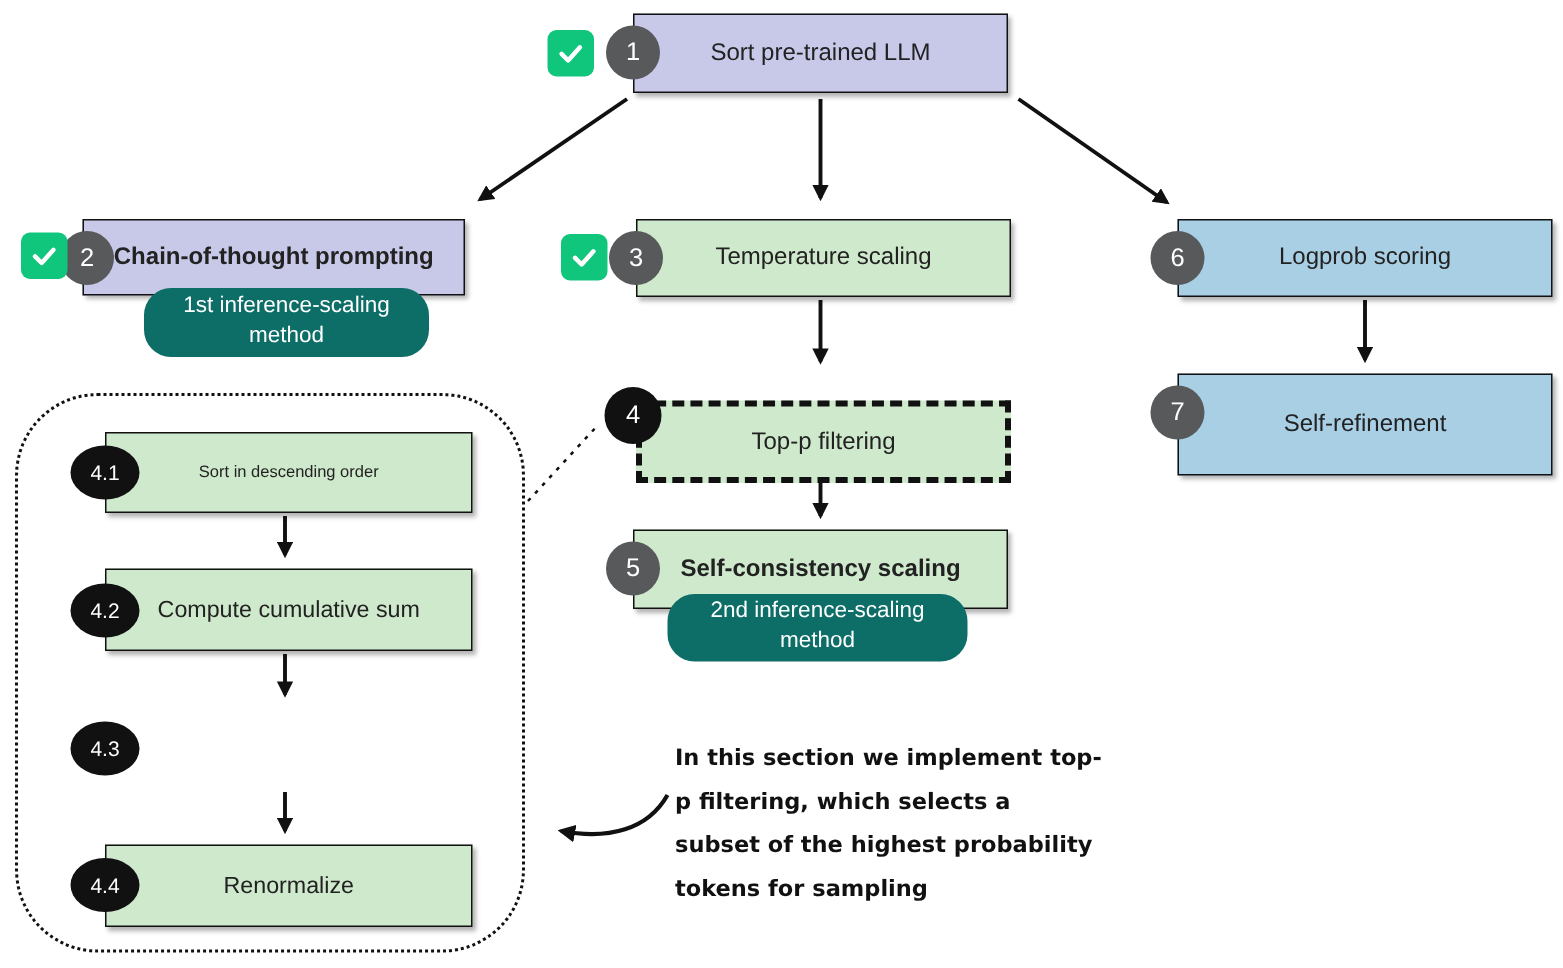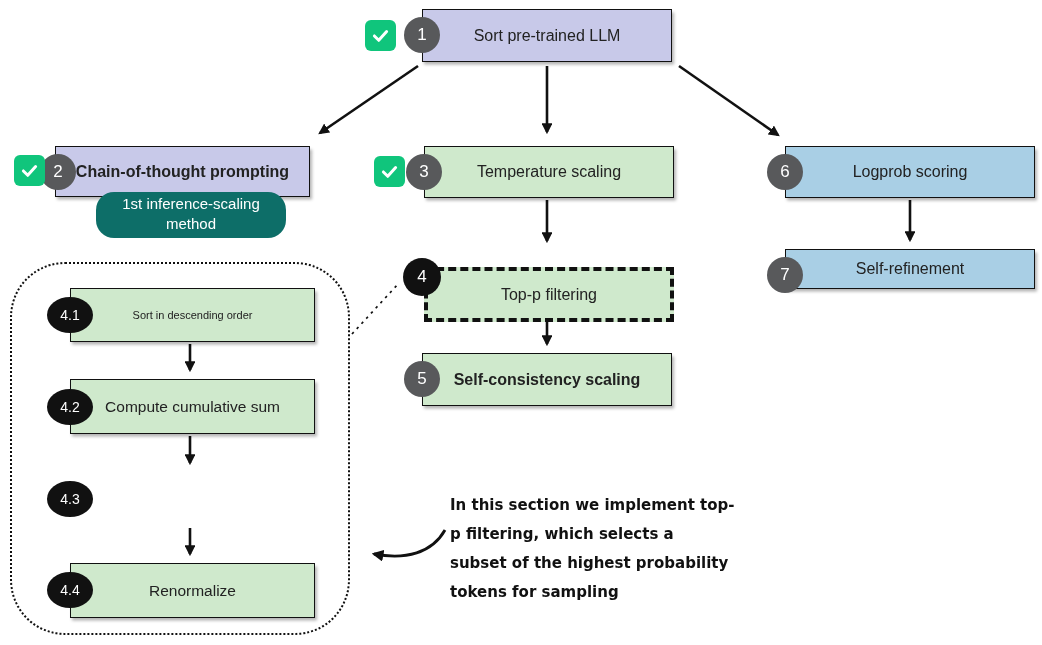--- a/index.html
+++ b/index.html
@@ -16,21 +16,21 @@
   .blue{background:var(--blue,#a9cfe5);}
   .bold .label{font-weight:bold;}
   .dashed-border{border:4px dashed #111;box-shadow:none;}
   
   #n-load{left:422px;top:9px;width:250px;height:53px;}
   #n-cot{left:55px;top:146px;width:255px;height:51px;}
   #n-temp{left:424px;top:146px;width:250px;height:52px;}
   #n-topp{left:424px;top:267px;width:250px;height:55px;align-items:center;}
   #n-selfcons{left:422px;top:353px;width:250px;height:53px;}
   #n-logprob{left:785px;top:146px;width:250px;height:52px;}
-  #n-selfref{left:785px;top:249px;width:250px;height:40px;}
+  #n-selfref{left:785px;top:249px;width:250px;height:68px;}
   #n-sub1{left:70px;top:288px;width:245px;height:54px;font-size:11px;}
   #n-sub2{left:70px;top:379px;width:245px;height:55px;font-size:15.5px;}
   #n-sub3{left:70px;top:472px;width:245px;height:54px;font-size:15.5px;}
   #n-sub4{left:70px;top:563px;width:245px;height:55px;font-size:15.5px;}
   
   .circle{position:absolute;z-index:3;width:36px;height:36px;border-radius:50%;
           background:var(--gray_circle,#58595b);color:#fff;display:flex;align-items:center;
           justify-content:center;font-size:17px;}
   .circle.black{background:var(--black_circle,#111);}
   #c-1{left:404px;top:17px;}
@@ -176,16 +176,19 @@
   </div>
   <div class="check" id="k-3">
     <svg viewBox="0 0 24 24">
         <path d="M5 12.5 L10 17.5 L19 7.5" stroke="#fff" stroke-width="3.4" fill="none" stroke-linecap="round" stroke-linejoin="round"></path>
       </svg>
   </div>
 
   <div class="badge" id="b-1">
     <span>1st inference-scaling method</span>
   </div>
+  <div class="badge" id="b-2">
+    <span>2nd inference-scaling method</span>
+  </div>
 
   <div class="annotation">In this section we implement top-p filtering, which selects a subset of the highest probability tokens for sampling</div>
 
 </div>
 
 </body></html>

